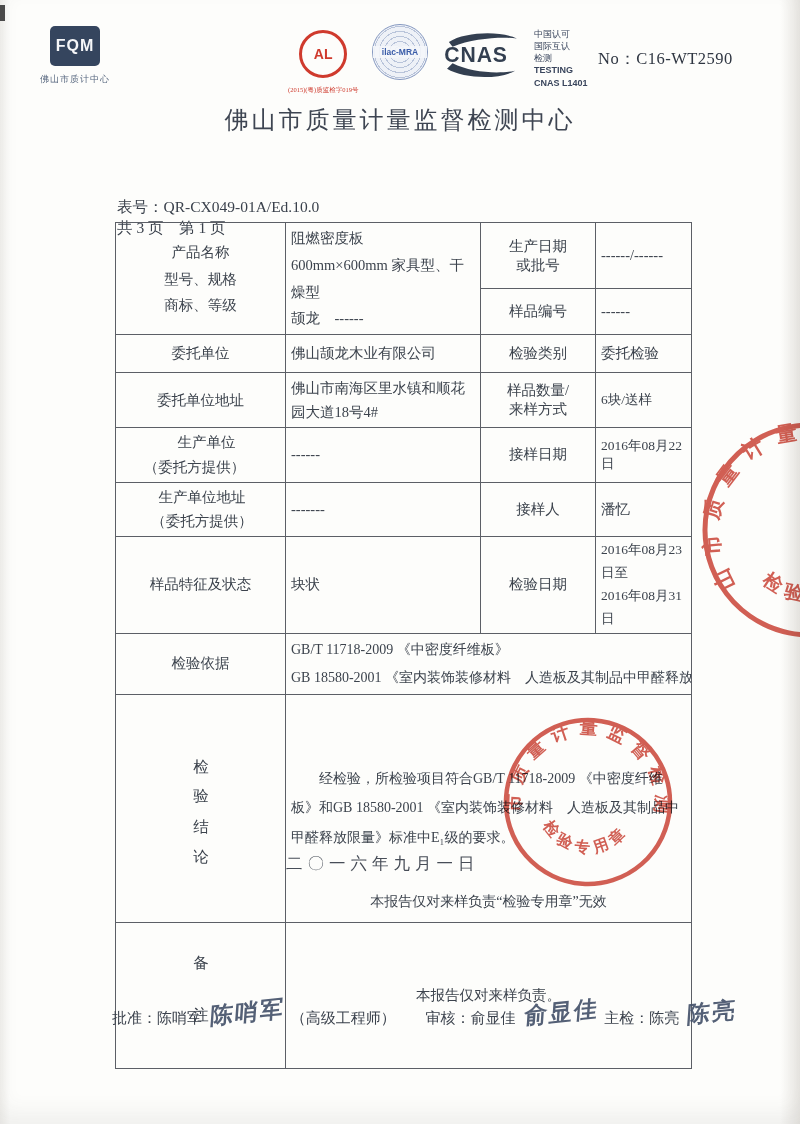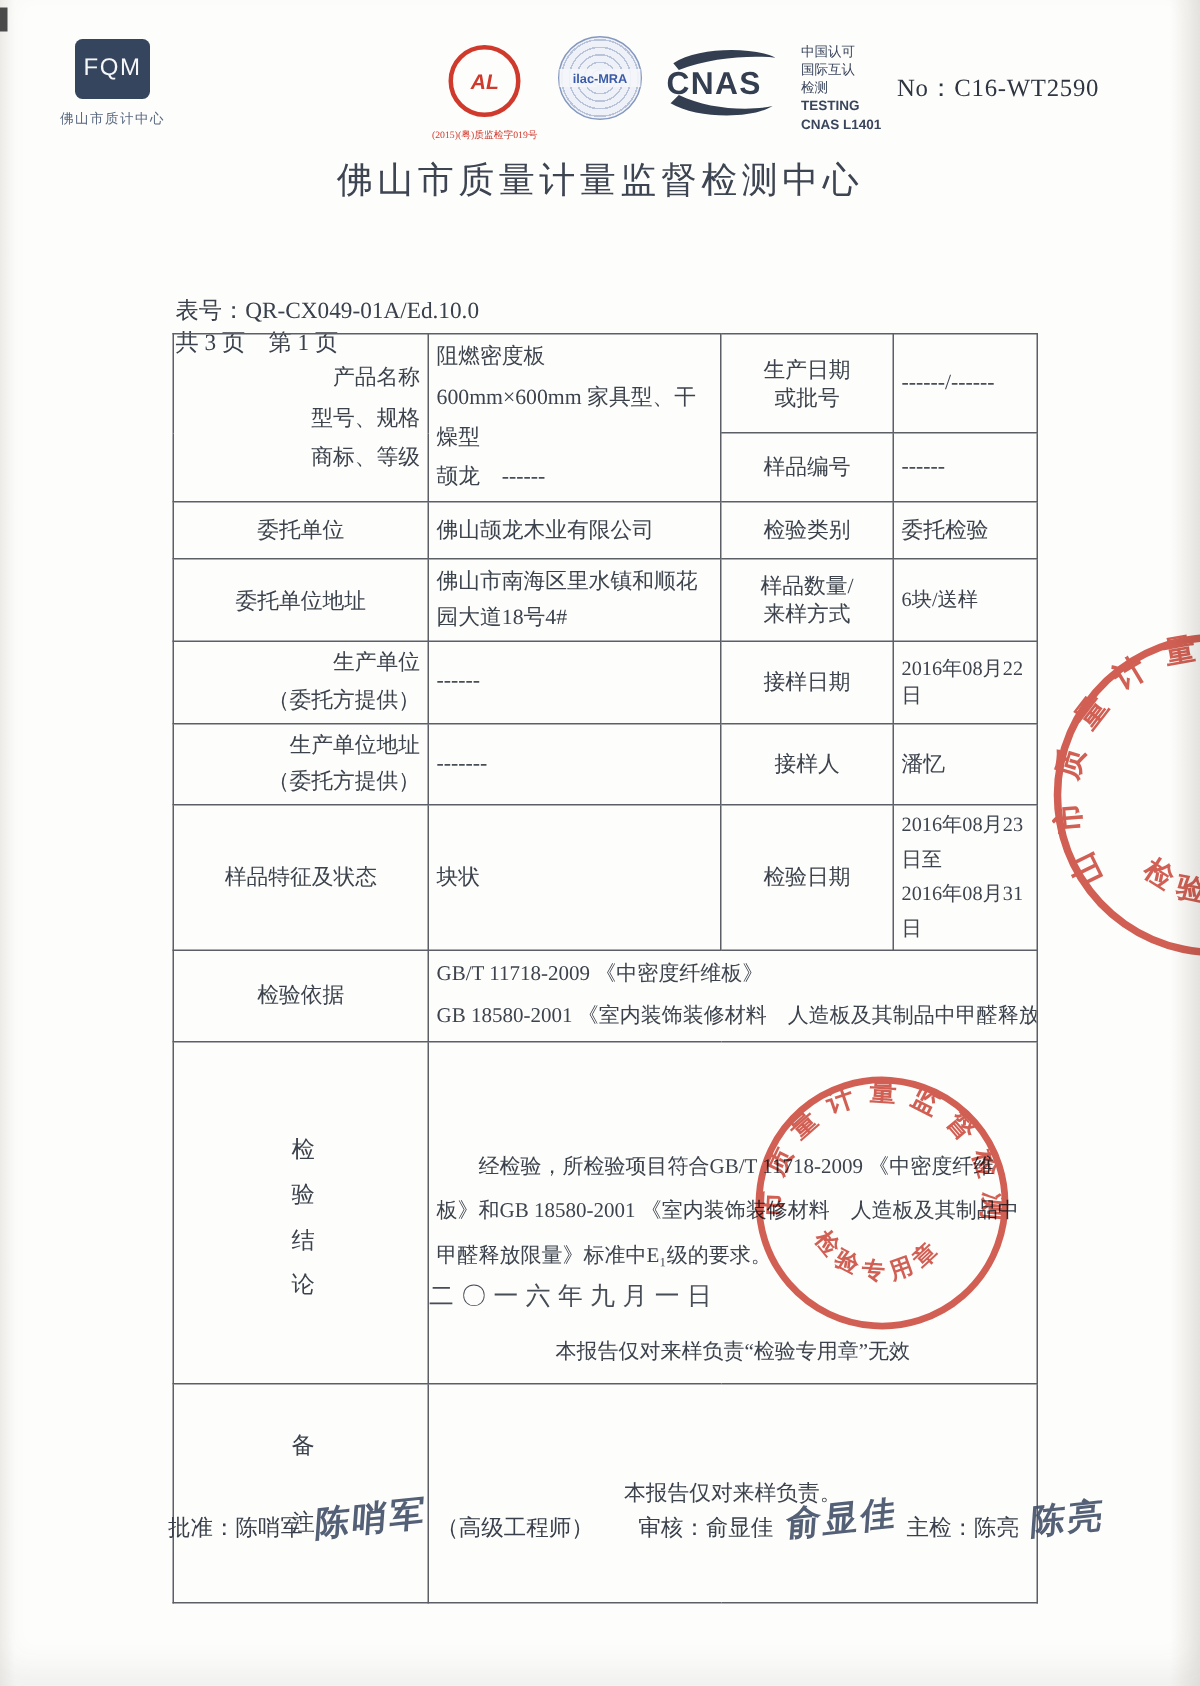--- a/index.html
+++ b/index.html
@@ -5,30 +5,30 @@
   html,body{margin:0;padding:0;background:#e9e9e9;}
   .page{position:relative;width:800px;height:1124px;margin:0 auto;overflow:hidden;
     background:linear-gradient(90deg,#f2f1ee 0,#fdfdfb 10px,#fdfdfb 780px,#eae8e4 800px);
     box-shadow:inset 0 -12px 20px rgba(70,70,70,.07);
     font-family:"Liberation Serif","DejaVu Serif",serif;color:#3c434d;}
   .corner-mark{position:absolute;left:0;top:5px;width:5px;height:16px;background:#4a4a4a;}
 
   
   .hdr-item{position:absolute;text-align:center;}
   .fqm-box{width:50px;height:40px;background:#35455e;border-radius:5px;color:#f6f7f9;
-    font-family:"Liberation Sans",sans-serif;font-weight:normal;font-size:16px;letter-spacing:1px;
+    font-family:"Liberation Sans",sans-serif;font-weight:bold;font-size:16px;letter-spacing:1px;
     display:flex;align-items:center;justify-content:center;margin:0 auto;}
   .fqm-cap{font-size:9px;color:#57677f;letter-spacing:1px;margin-top:7px;}
   .cma-oval{width:60px;height:40px;border:4px solid #cf3a2d;border-radius:50%;display:flex;
     align-items:center;justify-content:center;color:#cf3a2d;font-weight:900;font-size:17px;
     font-family:"Liberation Sans",sans-serif;margin:0 auto;}
   .cma-num{color:#cf3a2d;font-size:10.5px;margin-top:6px;letter-spacing:1px;}
   .cal-circle{width:42px;height:42px;border:3px solid #cf3a2d;border-radius:50%;display:flex;
     align-items:center;justify-content:center;color:#cf3a2d;font-weight:900;font-size:14px;
-    font-style:italic;font-family:"Liberation Sans",sans-serif;margin:0 auto;text-align:right;}
+    font-family:"Liberation Sans",sans-serif;margin:0 auto;text-align:right;}
   .cal-num{color:#cf3a2d;font-size:6.5px;margin-top:8px;white-space:nowrap;}
   .ilac-circle{width:54px;height:54px;border-radius:50%;border:1px solid #8598c0;margin:0 auto;
     background:repeating-radial-gradient(circle at 50% 50%, #b9c4da 0 1px, #eef1f7 1px 5px);
     display:flex;align-items:center;justify-content:center;}
   .ilac-band{background:rgba(244,246,250,.9);width:100%;text-align:center;font-size:8.5px;
     font-weight:bold;color:#3a5ca8;font-family:"Liberation Sans",sans-serif;padding:1px 0;}
   .cnas-lines{font-size:9px;line-height:1.35;color:#39455c;text-align:left;
     font-family:"Liberation Sans",sans-serif;}
   .cnas-lines .b{font-weight:bold;}
   .report-no{position:absolute;left:598px;top:48px;font-size:16.5px;color:#2f3642;letter-spacing:.5px;}
@@ -39,21 +39,21 @@
   .report-title{position:absolute;top:143px;left:0;width:100%;text-align:center;font-size:30px;
     letter-spacing:32px;padding-left:32px;box-sizing:border-box;color:#3e4552;}
   .meta-row{position:absolute;top:197px;left:117px;width:572px;display:flex;
     justify-content:space-between;font-size:15.5px;color:#3a414c;flex-direction:column;}
 
   
   table.doc{position:absolute;top:222px;left:115px;width:576px;border-collapse:collapse;
     table-layout:fixed;font-size:14.5px;color:#3c434d;}
   .doc td{border:1px solid #5c5f66;vertical-align:middle;padding:2px 5px;overflow:hidden;}
   .lbl{text-align:center;}
-  .stack{text-align:right;padding-left:16px;line-height:1.8;}
+  .stack{text-align:center;padding-left:16px;line-height:1.8;}
   .center3{text-align:left;line-height:1.85;}
   .val{padding-left:10px;}
   .sm{font-size:13.5px;padding-left:5px;}
   td.vert{text-align:center;}
   .vert span{writing-mode:vertical-lr;text-orientation:upright;display:inline-block;}
   .vs4{letter-spacing:30px;font-size:15.5px;}
   .vs2{letter-spacing:50px;font-size:15.5px;}
   .basis{font-size:14px;line-height:2.0;padding-left:10px;white-space:nowrap;}
   .conc{position:relative;vertical-align:top;padding:14px 12px 0 12px;font-size:14px;line-height:2.1;}
   .conc-text{text-indent:2em;}

